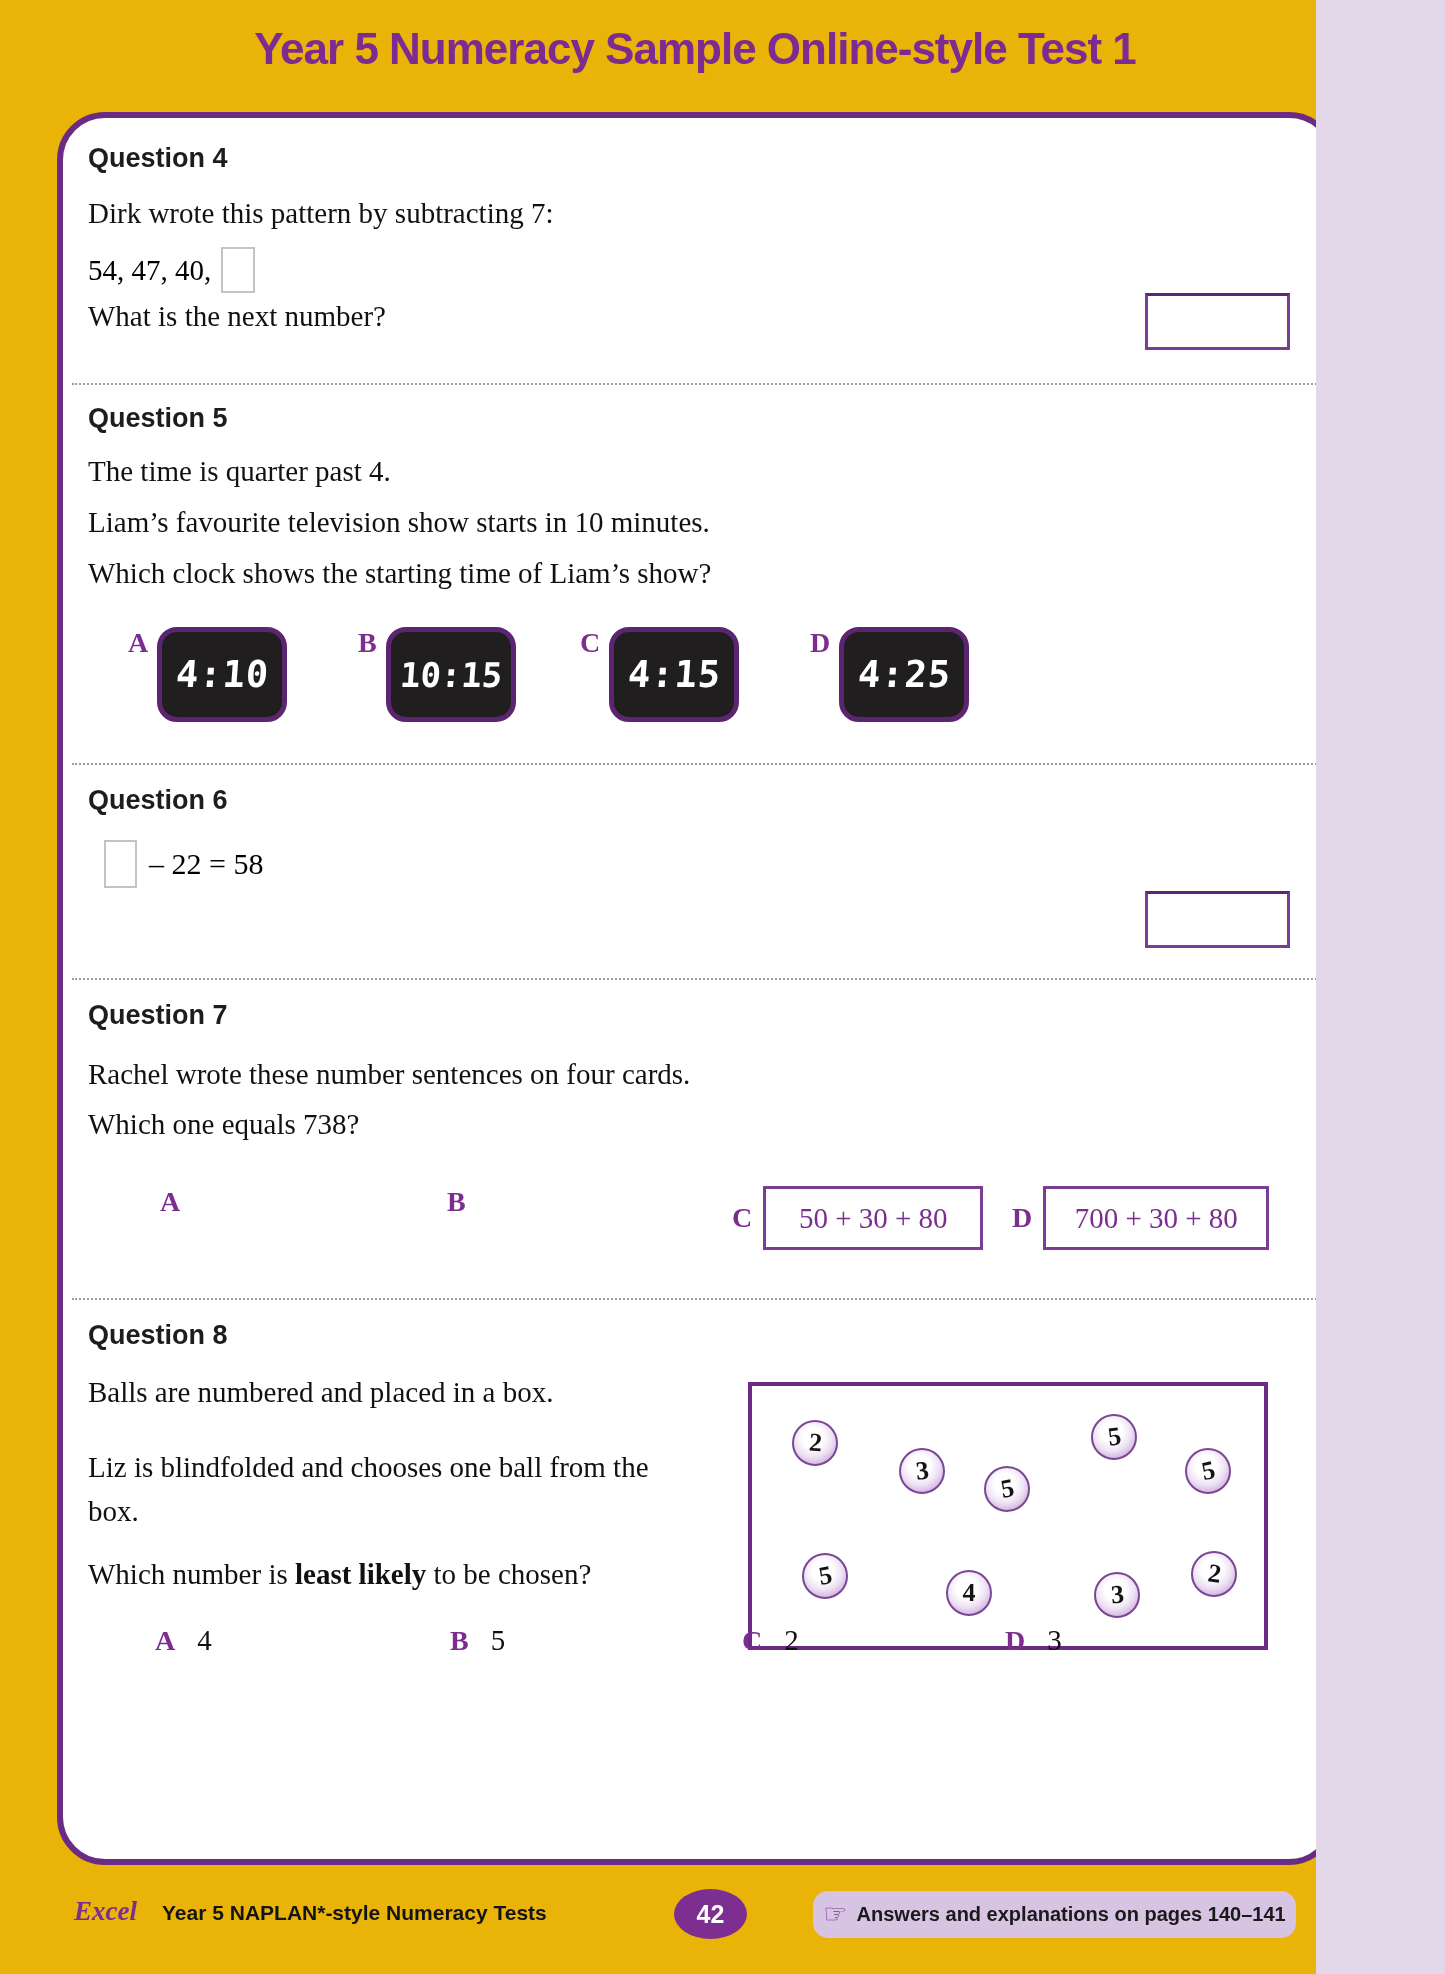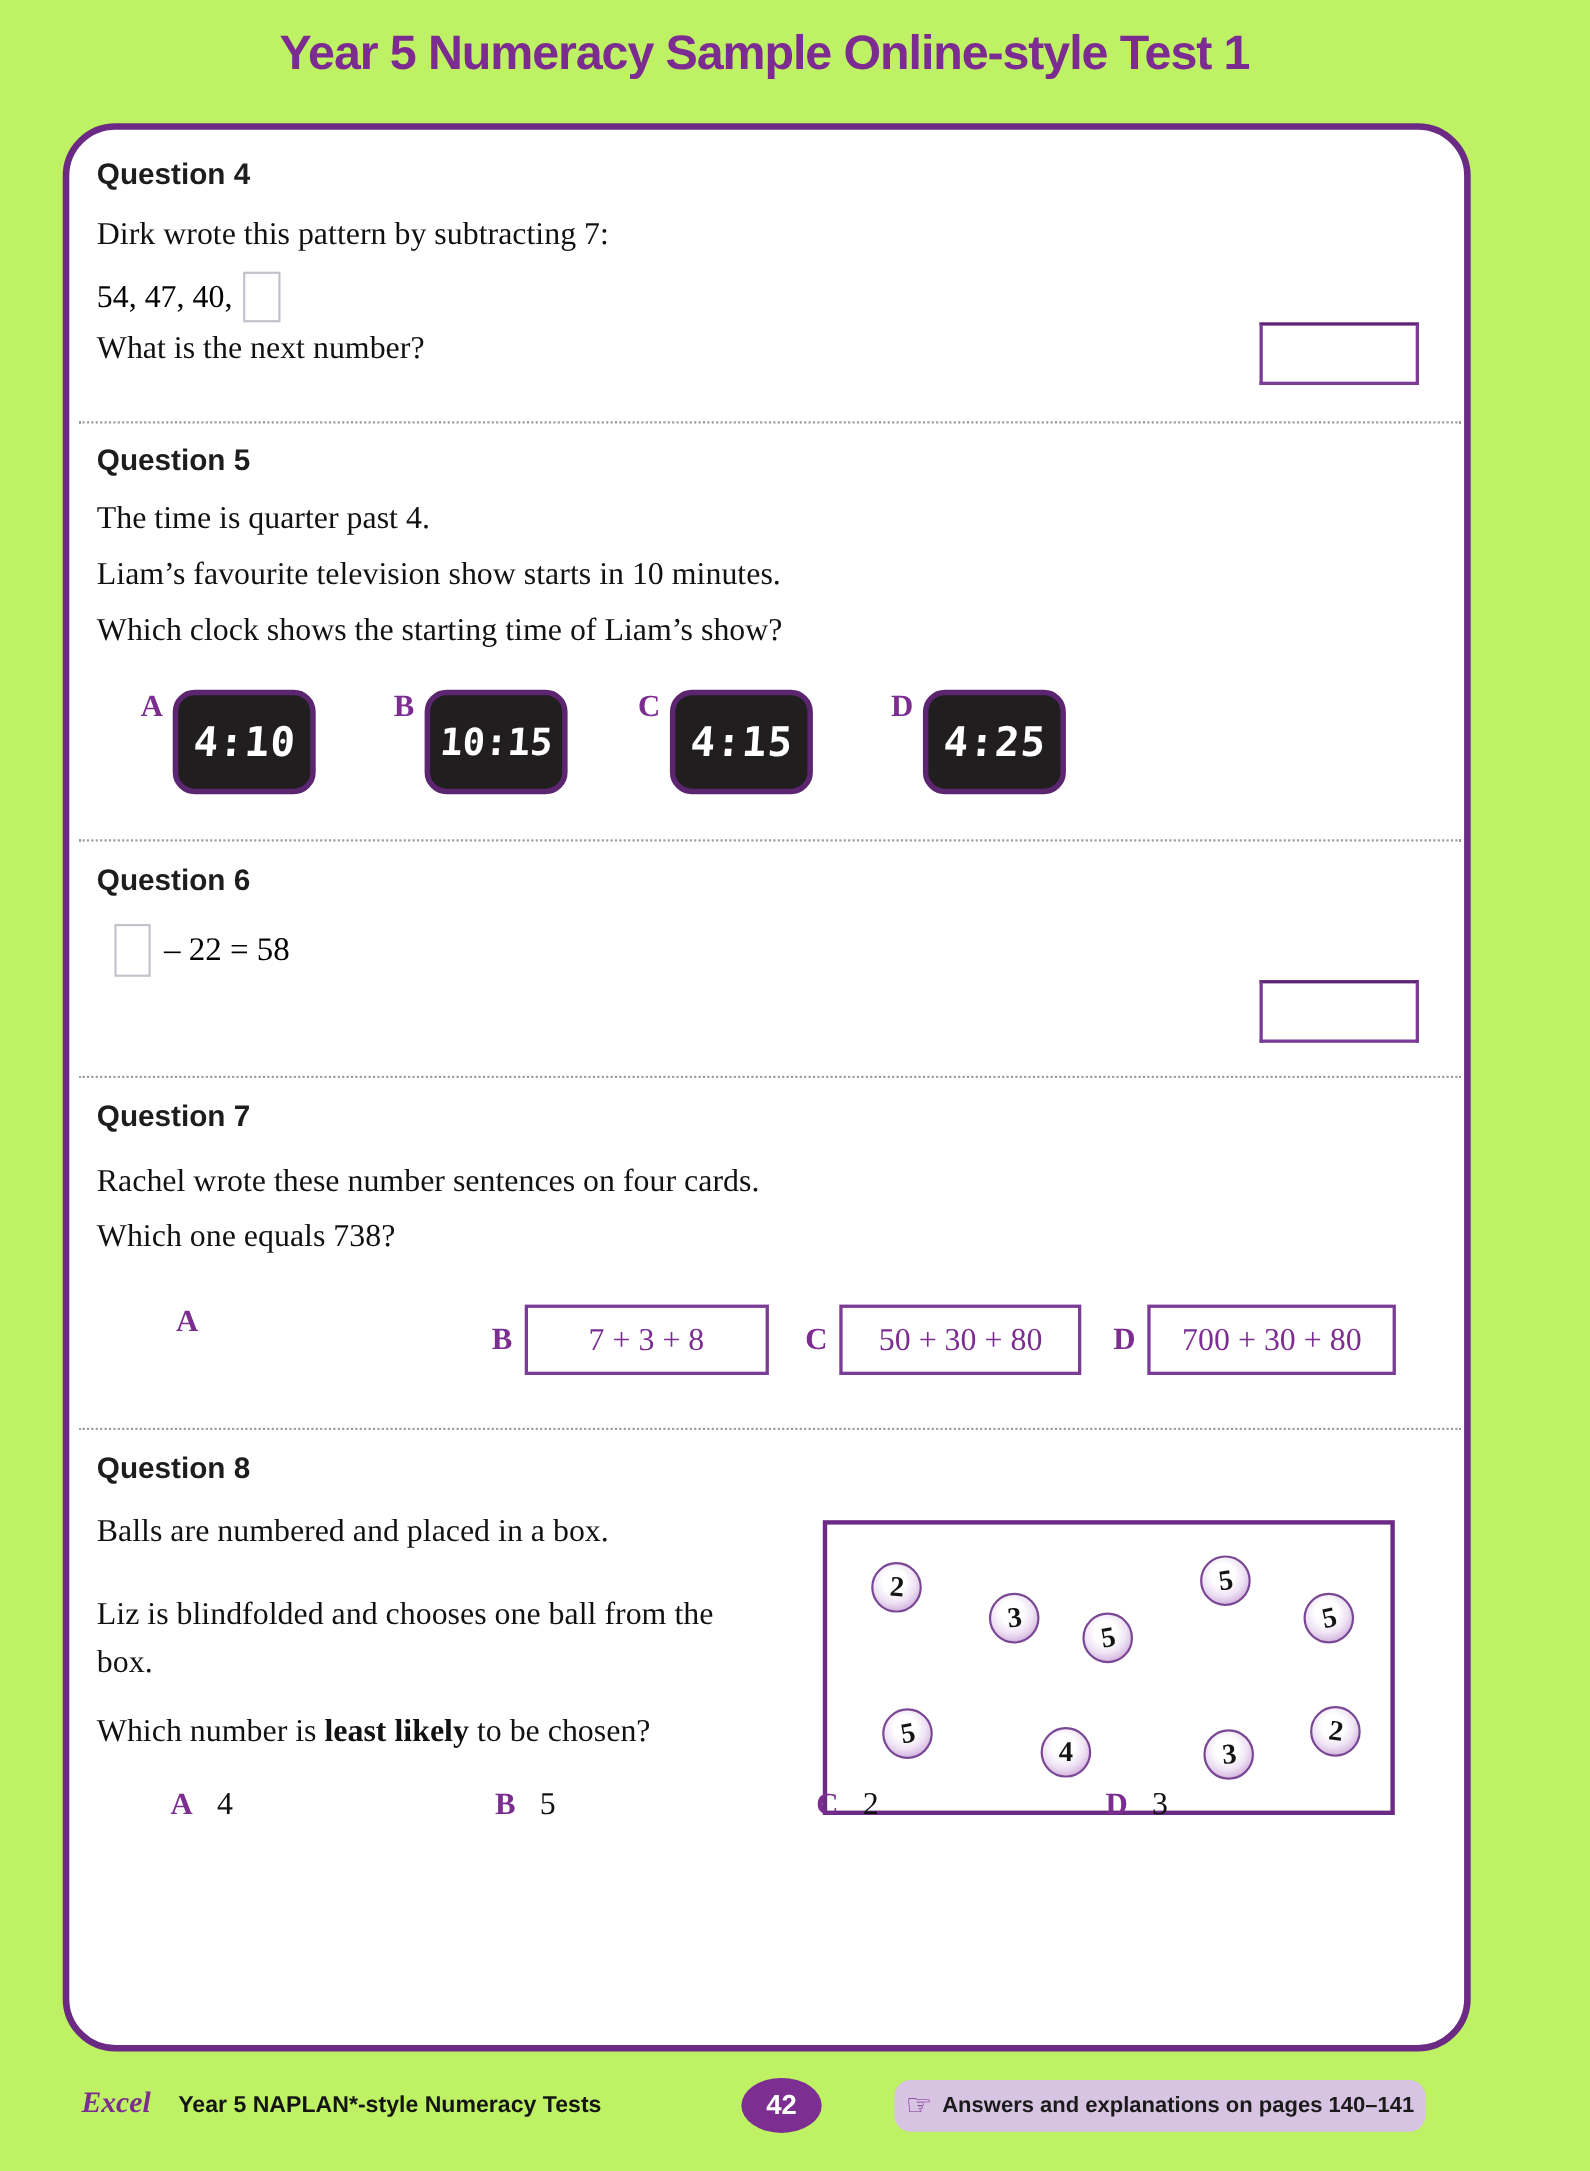--- a/index.html
+++ b/index.html
@@ -1,17 +1,17 @@
 <!DOCTYPE html>
 <html><head>
 <meta charset="utf-8">
 <style>
   html,body{margin:0;padding:0;}
   body{background:#e3d7ea;font-family:"Liberation Serif",serif;}
-  .page{position:relative;width:1445px;height:1974px;background:#bef264;overflow:hidden;}
+  .page{position:relative;width:1316px;height:1974px;background:#eab308;overflow:hidden;}
 
   .page-title{position:absolute;top:24px;left:0;width:1390px;text-align:center;margin:0;
     font-family:"Liberation Sans",sans-serif;font-weight:bold;font-size:44px;color:#7c2b90;
     letter-spacing:-1px;}
 
   .card{position:absolute;left:57px;top:112px;width:1268px;height:1741px;background:#ffffff;
     border:6px solid #6b2a84;border-radius:48px;}
 
   .abs{position:absolute;}
   h2.qhead{margin:0;font-family:"Liberation Sans",sans-serif;font-weight:bold;font-size:27px;color:#1d1d1d;}
@@ -123,23 +123,20 @@
 
   <h2 class="qhead abs" style="left:88px;top:1000px;">Question 7</h2>
   <p class="body abs" style="left:88px;top:1058px;">Rachel wrote these number sentences on four cards.</p>
   <p class="body abs" style="left:88px;top:1108px;">Which one equals 738?</p>
 
   <div class="ncard-group" style="left:160px;top:1186px;">
     <span class="opt-letter">A</span>
   </div>
   <div class="ncard-group" style="left:447px;top:1186px;">
     <span class="opt-letter">B</span>
-    <div class="ncard" style="width:222px;">
-      <span class="ncard-text">7 + 3 + 8</span>
-    </div>
   </div>
   <div class="ncard-group" style="left:732px;top:1186px;">
     <span class="opt-letter">C</span>
     <div class="ncard" style="width:220px;">
       <span class="ncard-text">50 + 30 + 80</span>
     </div>
   </div>
   <div class="ncard-group" style="left:1012px;top:1186px;">
     <span class="opt-letter">D</span>
     <div class="ncard" style="width:226px;text-align:center;">

